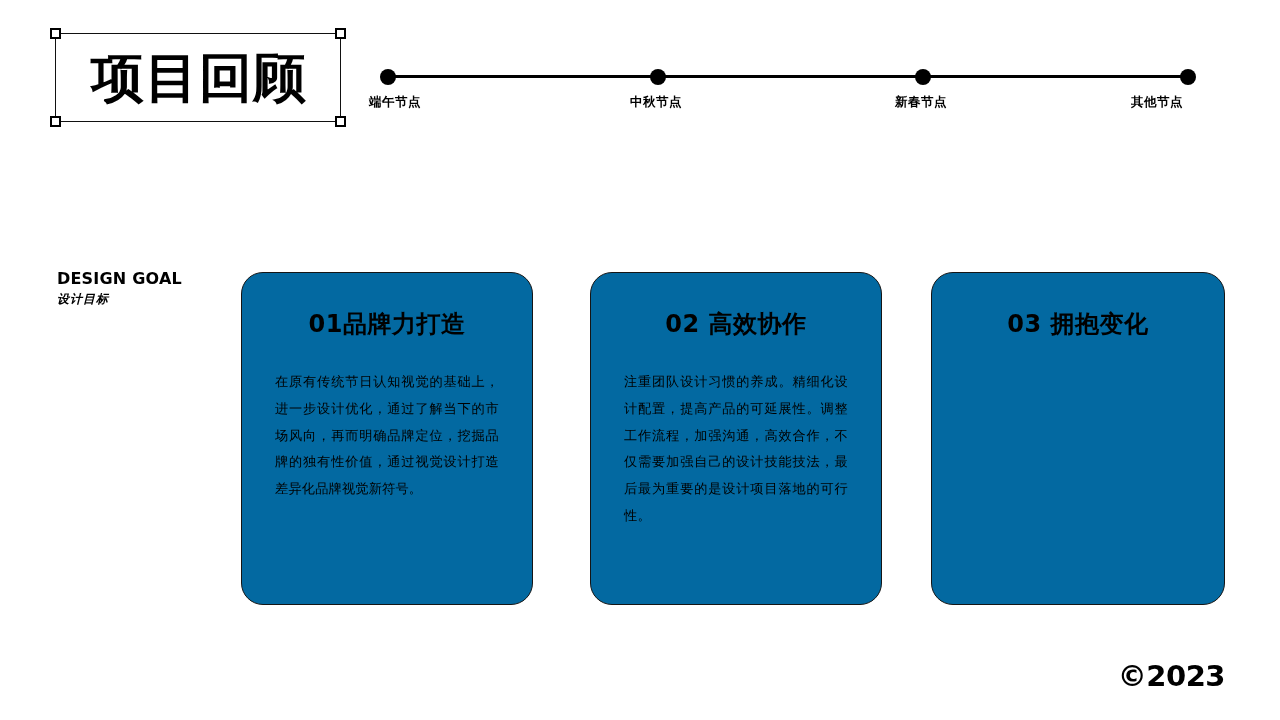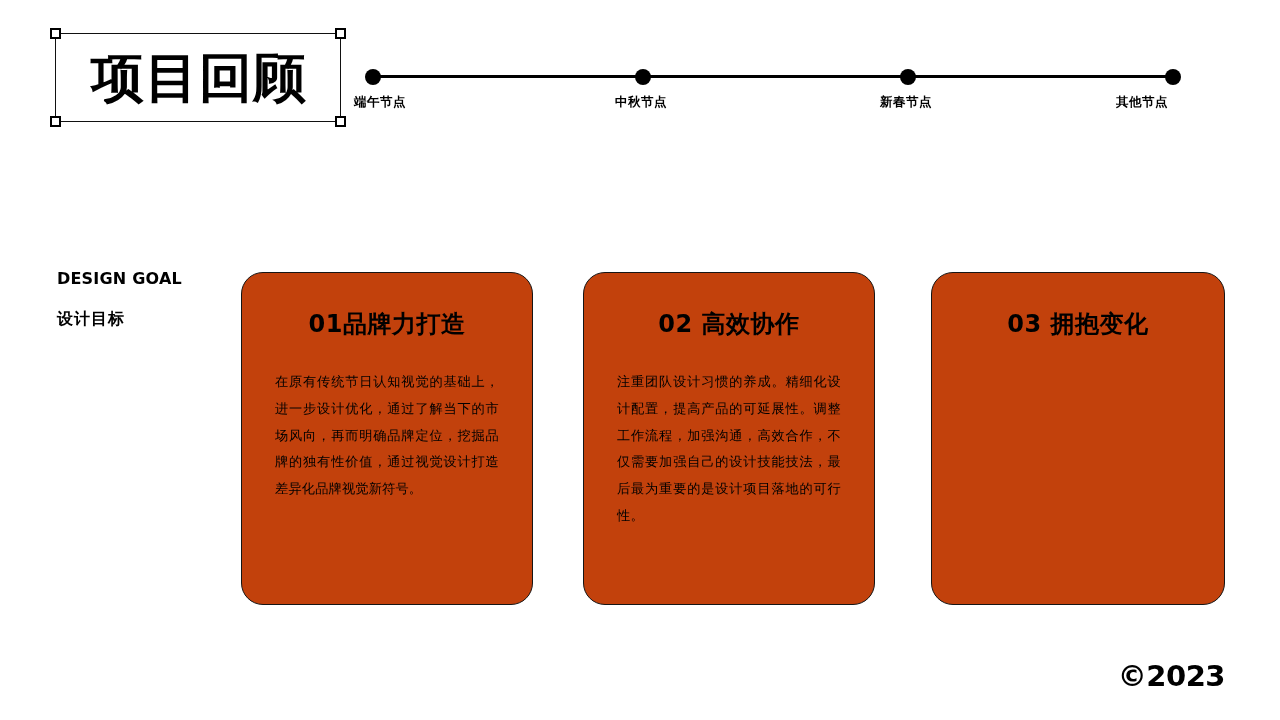--- a/index.html
+++ b/index.html
@@ -52,21 +52,21 @@
     font-weight: 900;
     letter-spacing: 1px;
     line-height: 1;
     white-space: nowrap;
     font-family: "DejaVu Sans", "Liberation Sans", sans-serif;
   }
 
   
   .timeline {
     position: absolute;
-    left: 373px;
+    left: 388px;
     top: 72px;
     width: 800px;
     height: 10px;
   }
   .timeline-line {
     position: absolute;
     left: 0;
     top: 3px;
     width: 100%;
     height: 3px;
@@ -99,46 +99,47 @@
   }
   .goal-heading .en {
     font-size: 16px;
     font-weight: 900;
     letter-spacing: 0.2px;
     display: block;
     font-family: "DejaVu Sans", "Liberation Sans", sans-serif;
     text-align: center;
   }
   .goal-heading .cn {
-    font-size: 16px;
+    font-size: 12px;
     font-weight: 900;
     letter-spacing: 1px;
     display: block;
-    margin-top: 20px;
-    font-family: "DejaVu Sans", "Liberation Sans", sans-serif;
+    margin-top: 3px;
+    font-family: "DejaVu Sans", "Liberation Sans", sans-serif;
+    font-style: italic;
   }
 
   
   .cards {
     position: absolute;
     left: 241px;
     top: 272px;
   }
   .card {
     position: absolute;
     top: 0;
     width: 292px;
     height: 333px;
     border: 1.6px solid #151515;
     border-radius: 22px;
     box-sizing: border-box;
-    background: #c2410c;
+    background: #0369a1;
   }
   .card.c1 { left: 0px; }
-  .card.c2 { left: 342px; }
+  .card.c2 { left: 349px; }
   .card.c3 { left: 690px; width: 294px; border-radius: 22px; }
 
   .card-title {
     position: absolute;
     left: 0;
     right: 0;
     top: 35px;
     text-align: center;
     font-size: 24px;
     font-weight: 900;

